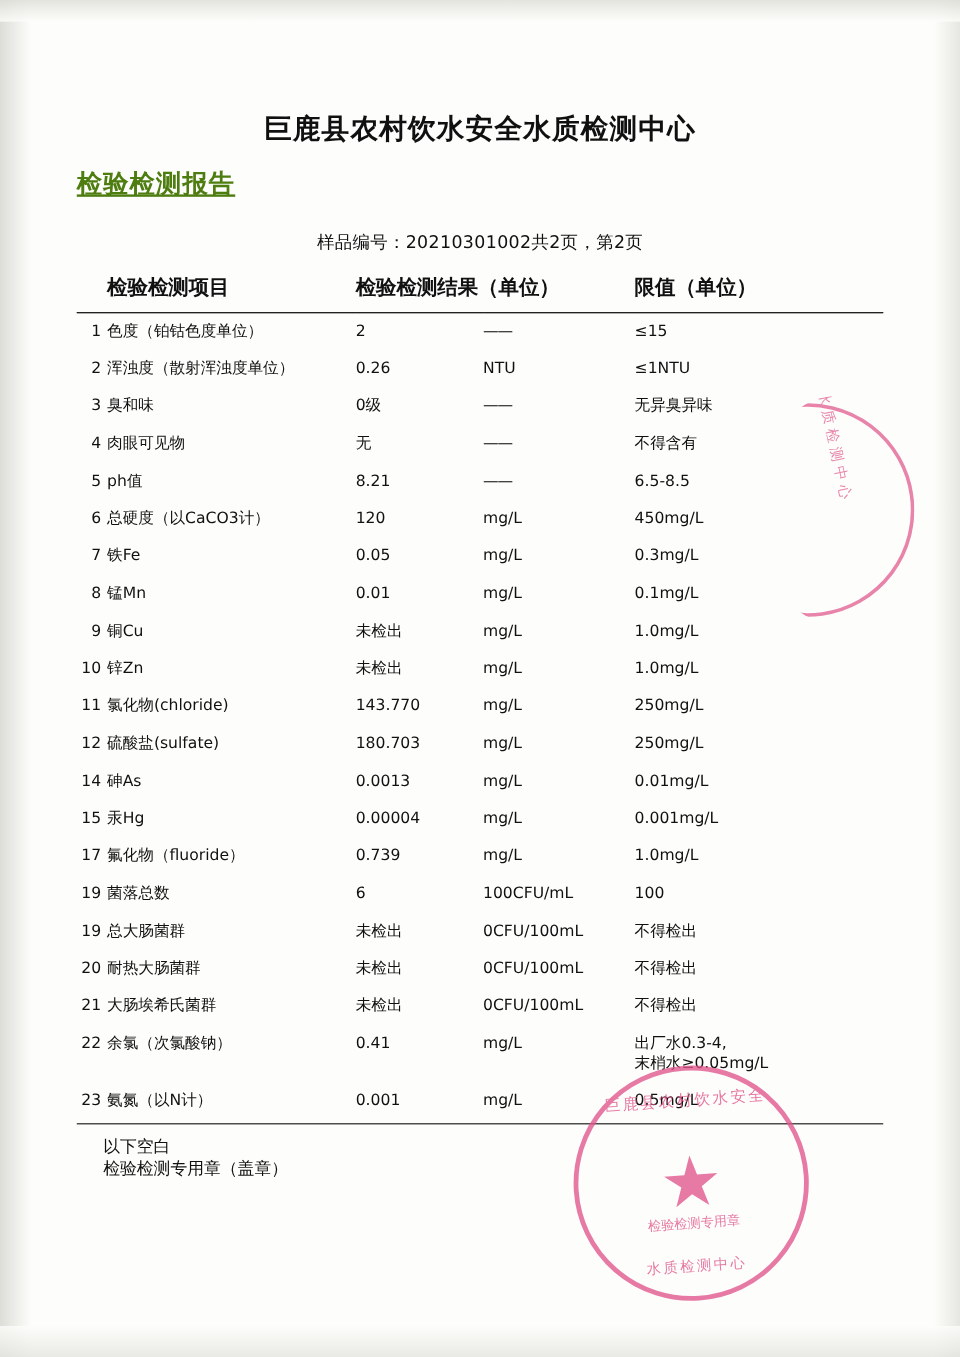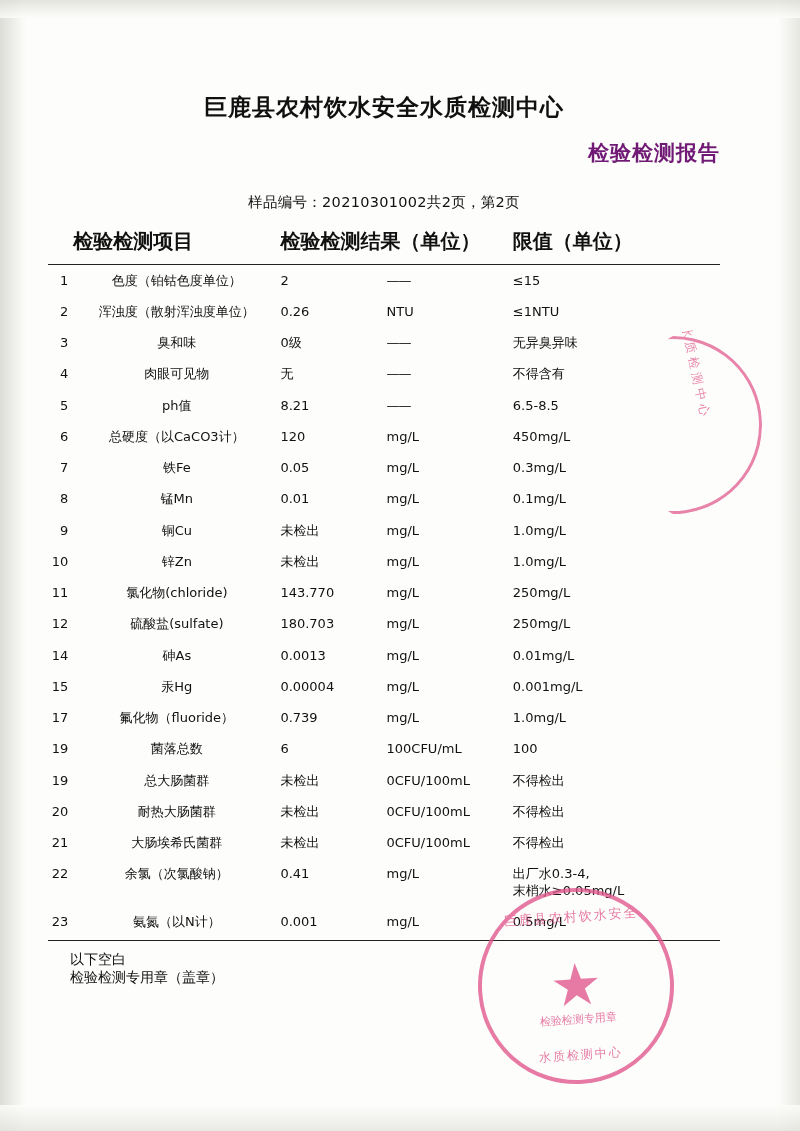--- a/index.html
+++ b/index.html
@@ -46,75 +46,76 @@
   }
   .scan-edge-bottom {
     position: absolute;
     left: 0; bottom: 0;
     width: 800px; height: 26px;
     background: linear-gradient(to top, #e4e4df, #fdfdfb);
     opacity: .8;
   }
   .content {
     position: absolute;
-    left: 48px;
+    left: 64px;
     top: 92px;
     width: 672px;
   }
   .title-1 {
     text-align: center;
     font-size: 23px;
     font-weight: bold;
     letter-spacing: 1px;
     font-family: "DejaVu Sans", sans-serif;
     color: #101010;
   }
   .title-2 {
-    text-align: right;
+    text-align: left;
     font-size: 21px;
     font-weight: bold;
     letter-spacing: 1px;
     margin-top: 16px;
     font-family: "DejaVu Sans", sans-serif;
-    color: #701a75;
+    color: #4d7c0f;
+    text-decoration: underline;
   }
   .meta-row {
     display: flex;
     justify-content: center;
     align-items: baseline;
     margin-top: 26px;
     padding: 0 24px 0 24px;
     font-size: 14.5px;
     font-family: "DejaVu Sans", sans-serif;
   }
   .meta-left { letter-spacing: .3px; }
   .meta-right { letter-spacing: .3px; }
 
   table.report {
     margin-top: 14px;
     width: 672px;
     border-collapse: collapse;
     font-family: "DejaVu Sans", sans-serif;
   }
   table.report th {
-    font-size: 20px;
+    font-size: 17px;
     font-weight: bold;
     text-align: left;
     padding: 2px 0 9px 0;
     border-bottom: 1.4px solid #222;
     white-space: nowrap;
   }
   table.report td {
     font-size: 13px;
     padding: 7.5px 0 7.5px 0;
     vertical-align: top;
     line-height: 1.25;
   }
   .col-idx   { width: 20px; text-align: right; padding-right: 5px !important; }
-  .col-item  { width: 205px; text-align: center; }
+  .col-item  { width: 205px; }
   .col-res   { width: 105px; }
   .col-unit  { width: 125px; }
   .col-limit { width: 205px; }
 
   .two-line {
     font-size: 11px;
     line-height: 1.28;
   }
 
   .dash { letter-spacing: -1px; }

